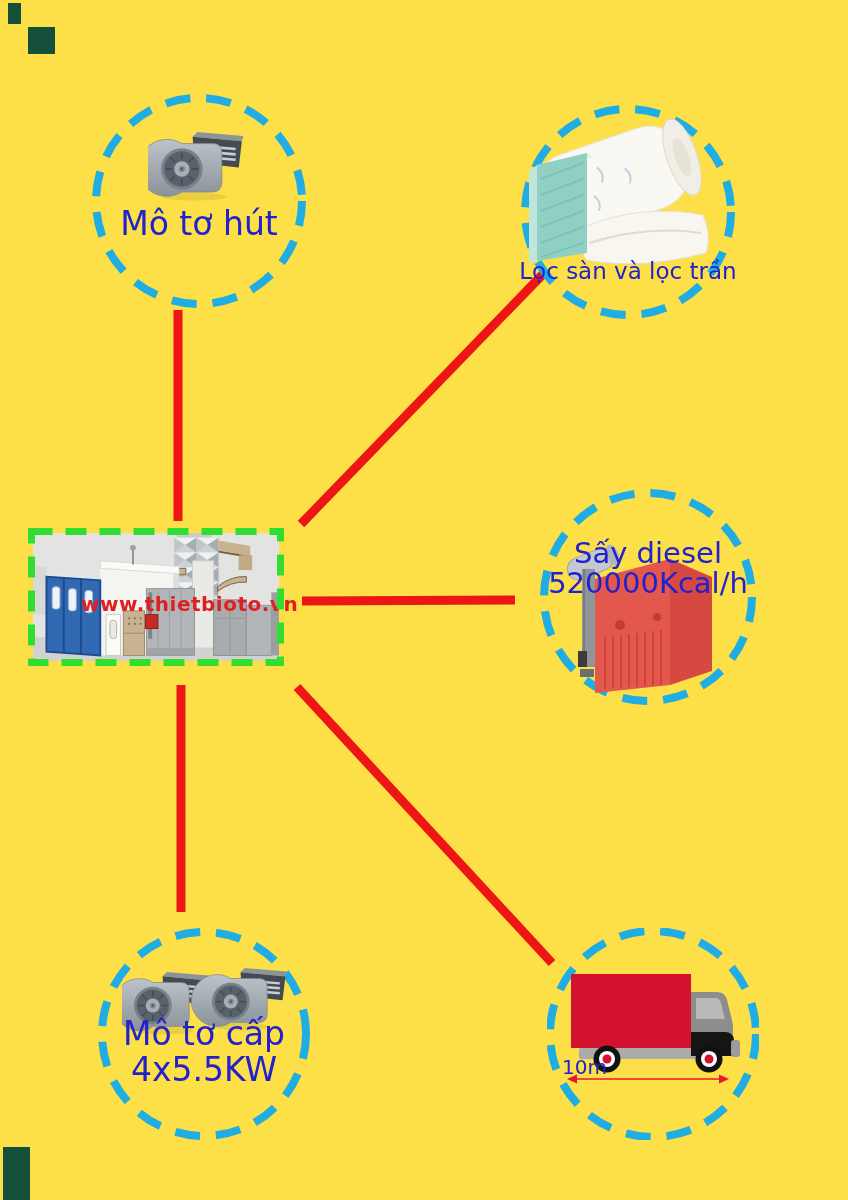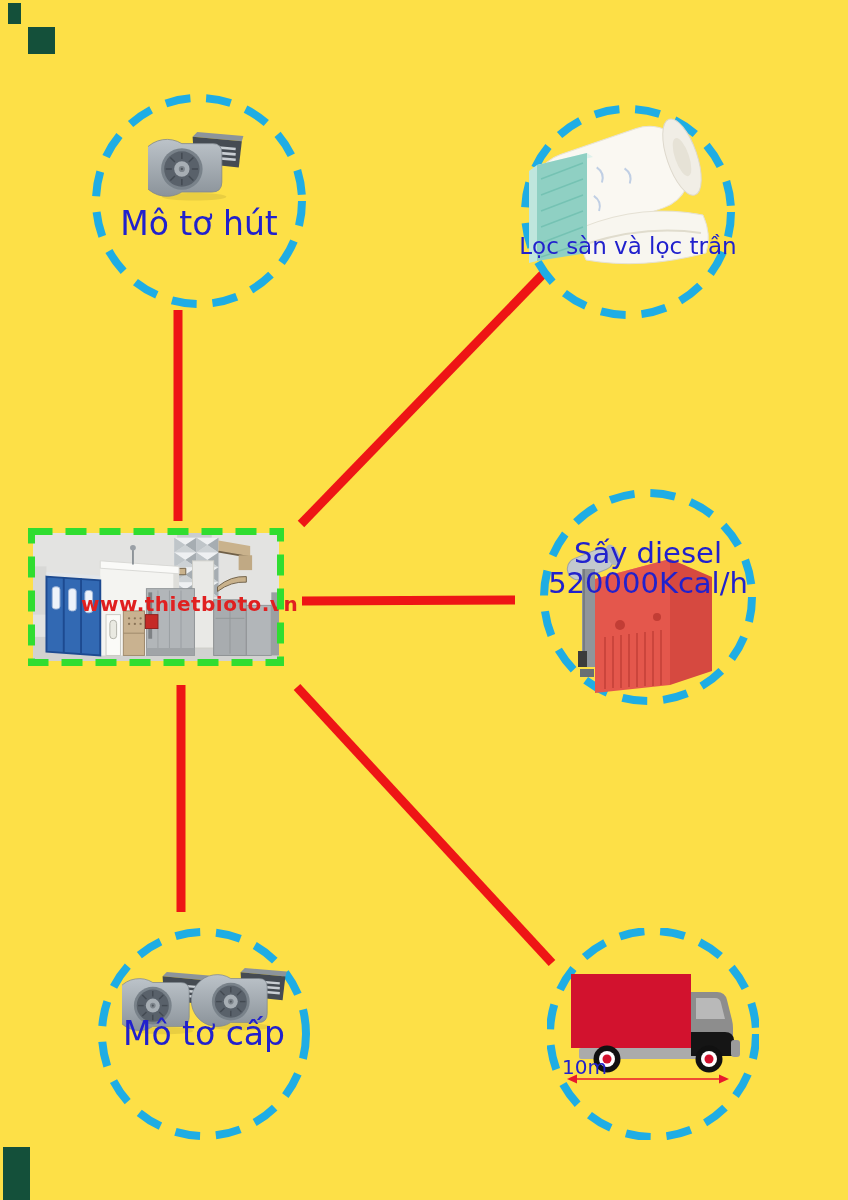--- a/index.html
+++ b/index.html
@@ -12,21 +12,21 @@
   .connectors{position:absolute;left:0;top:0;}
   .connector{stroke:var(--line);stroke-width:9;}
   .node{position:absolute;}
   .ring{position:absolute;left:0;top:0;}
   .ring circle{fill:none;stroke:var(--dash);stroke-width:8;stroke-dasharray:25 16;}
   .node-label{
     position:absolute;left:0;right:0;text-align:center;color:var(--blue);
     line-height:36px;font-size:33px;white-space:nowrap;
   }
   .node-label span{display:block;}
-  .label-small{font-size:23px;line-height:26px;}
+  .label-small{font-size:23px;line-height:26px;margin-top:25px;}
   .dryer-label{font-size:29px;line-height:30px;}
   .dim-label{position:absolute;left:0;width:182px;text-align:left;color:var(--blue);
     font-size:20px;line-height:22px;}
   .booth{position:absolute;left:28px;top:528px;width:256px;height:138px;}
   .booth-art{position:absolute;left:5px;top:5px;}
   .booth-border{position:absolute;left:0;top:0;}
   .booth-border rect{fill:none;stroke:var(--green);stroke-width:7;stroke-dasharray:21 13;}
   .watermark{
     position:absolute;left:17px;top:64px;width:230px;color:var(--redtext);
     font-size:20px;font-weight:bold;letter-spacing:0.5px;white-space:nowrap;margin-left:36px;
@@ -271,20 +271,21 @@
     <svg class="abs" style="left:24px;top:38px;" width="166" height="72" viewBox="0 0 166 72">
       <g transform="translate(0,6) scale(0.70)">
           <use href="#blower"></use>
         </g>
       <g transform="translate(78,2) scale(0.70)">
           <use href="#blower"></use>
         </g>
     </svg>
     <div class="node-label" style="top:88px;">
       <span>Mô tơ cấp</span>
+      <span>4x5.5KW</span>
     </div>
   </div>
 
   <div class="node" style="left:547px;top:928px;width:212px;height:212px;">
     <svg class="ring" width="212" height="212">
         <circle cx="106" cy="106" r="103"></circle>
       </svg>
     <svg class="abs" style="left:6px;top:40px;" width="190" height="120" viewBox="0 0 190 120">
       <rect x="18" y="6" width="120" height="74" style="fill:var(--truckred)"></rect>
       <rect x="26" y="80" width="126" height="11" rx="2" fill="#ababab"></rect>

